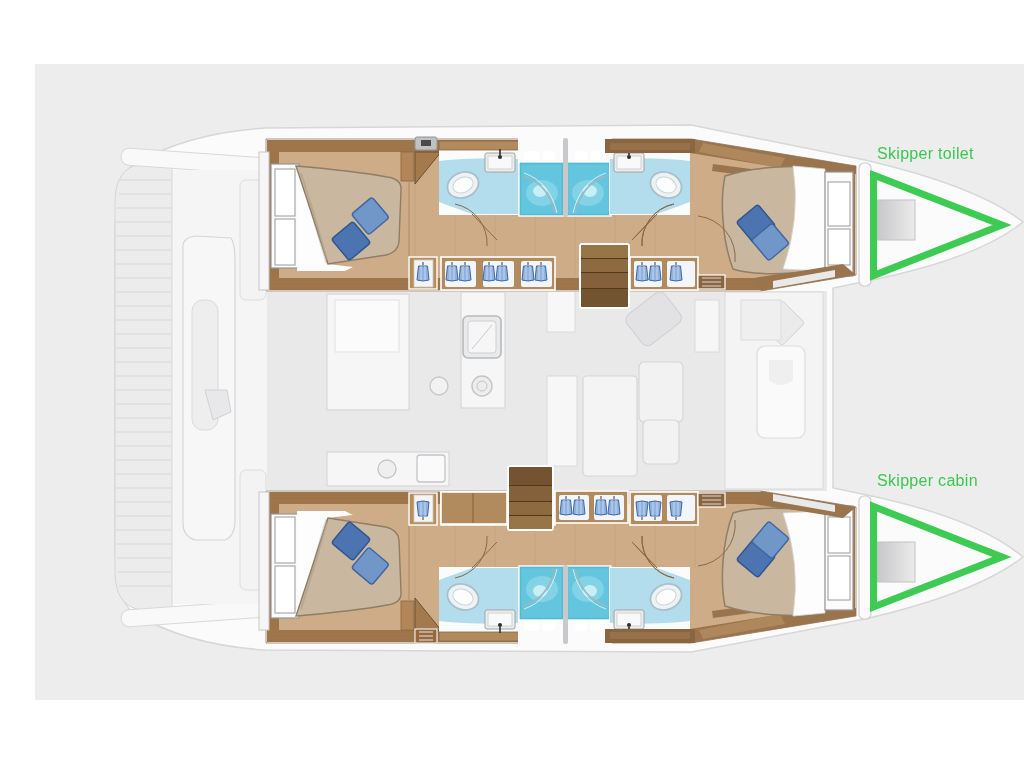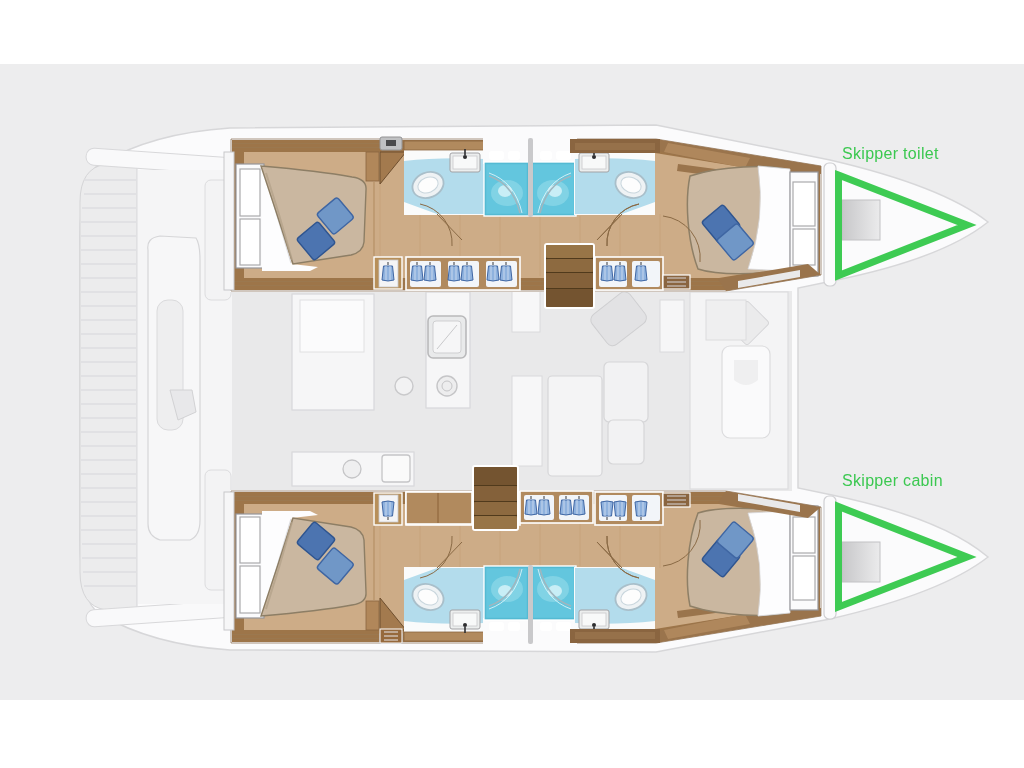--- a/index.html
+++ b/index.html
@@ -1,16 +1,16 @@
 <!DOCTYPE html>
 <html><head>
 <meta charset="utf-8">
 <style>
 html,body{margin:0;padding:0;background:#fff;}
-#wrap{width:872px;height:768px;position:relative;font-family:"Liberation Sans",sans-serif;}
+#wrap{width:872px;height:768px;position:relative;font-family:"Liberation Sans",sans-serif;margin-left:35px;}
 </style>
 </head>
 <body>
 <div id="wrap">
 <svg width="1024" height="768" viewBox="0 0 1024 768" xmlns="http://www.w3.org/2000/svg">
 <defs>
 <linearGradient id="hatchg" x1="0" y1="0" x2="1" y2="0">
 <stop offset="0" stop-color="#c7c7c9"></stop>
           <stop offset="1" stop-color="#ebebec"></stop>
 </linearGradient>

